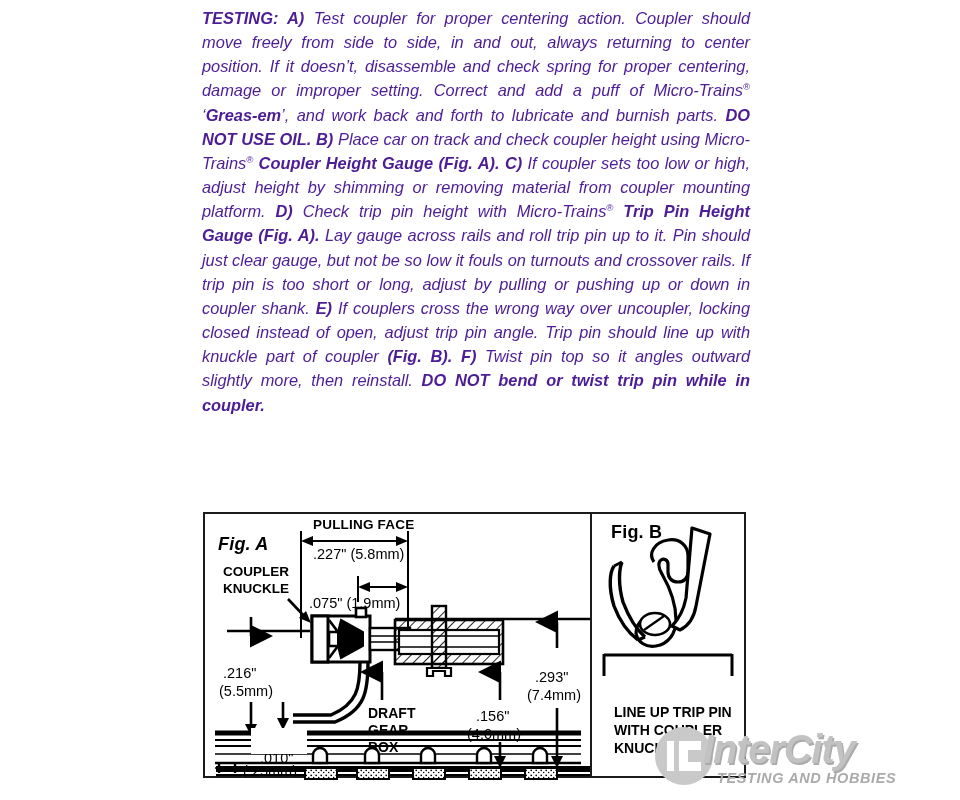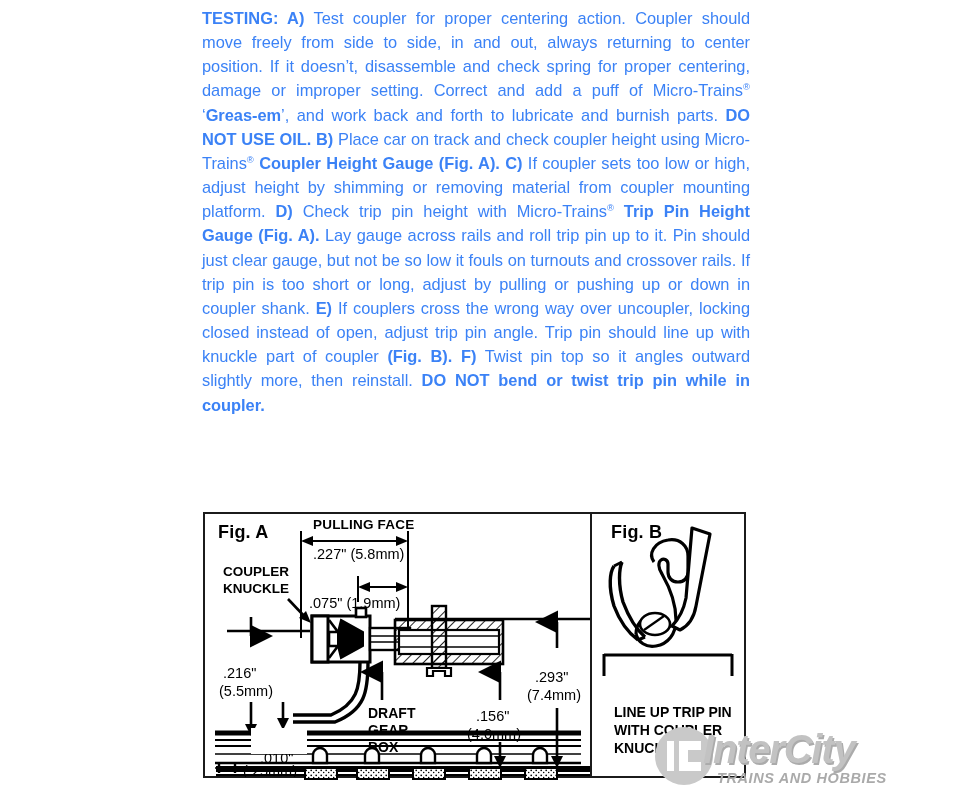--- a/index.html
+++ b/index.html
@@ -19,22 +19,23 @@
   
   #instructions {
     position: absolute;
     left: 202px;
     top: 6px;
     width: 548px;
     font-size: 16.4px;
     line-height: 24.15px;
     text-align: justify;
     text-justify: inter-word;
-    color: #3b82f6;
+    color: #4c1d95;
     letter-spacing: -0.02px;
+    font-style: italic;
   }
   #instructions .b { font-weight: bold; }
   #instructions sup {
     font-size: 9.5px;
     vertical-align: super;
     line-height: 0;
   }
 
   
   #figure-panel {
@@ -54,21 +55,21 @@
     width: 2.2px;
     height: 100%;
     background: #1b1b1b;
   }
   .fig-title {
     position: absolute;
     font-weight: bold;
     font-size: 18px;
     letter-spacing: 0.2px;
   }
-  #fig-a-title { left: 13px; top: 8px; }
+  #fig-a-title { left: 13px; top: 20px; font-style: italic; }
   #fig-b-title { left: 406px; top: 8px; }
 
   .svg-layer {
     position: absolute;
     left: 0;
     top: 0;
   }
 
   
   #watermark {
@@ -302,14 +303,14 @@
 </div>
 
 <div id="watermark">
   <div id="wm-badge">
     <svg id="wm-badge-glyph" viewBox="0 0 34 30">
       <rect x="0" y="0" width="7" height="30" fill="#ffffff"></rect>
       <path d="M12 0 L34 0 L34 9 L21 9 L21 21 L34 21 L34 30 L12 30 Z" fill="#ffffff"></path>
     </svg>
   </div>
   <div id="wm-name">InterCity</div>
-  <div id="wm-sub">TRAINS AND HOBBIES</div>
+  <div id="wm-sub">TESTING AND HOBBIES</div>
 </div>
 
 </body></html>

